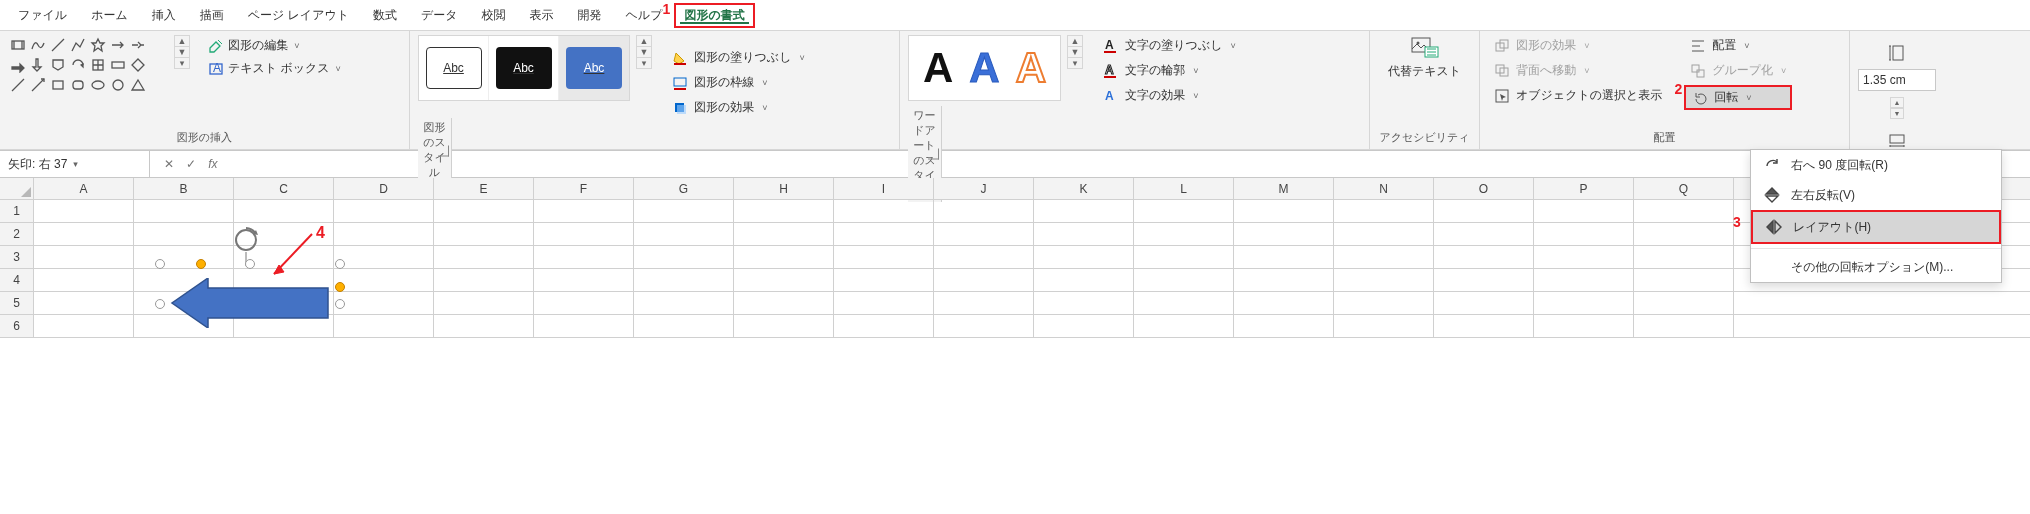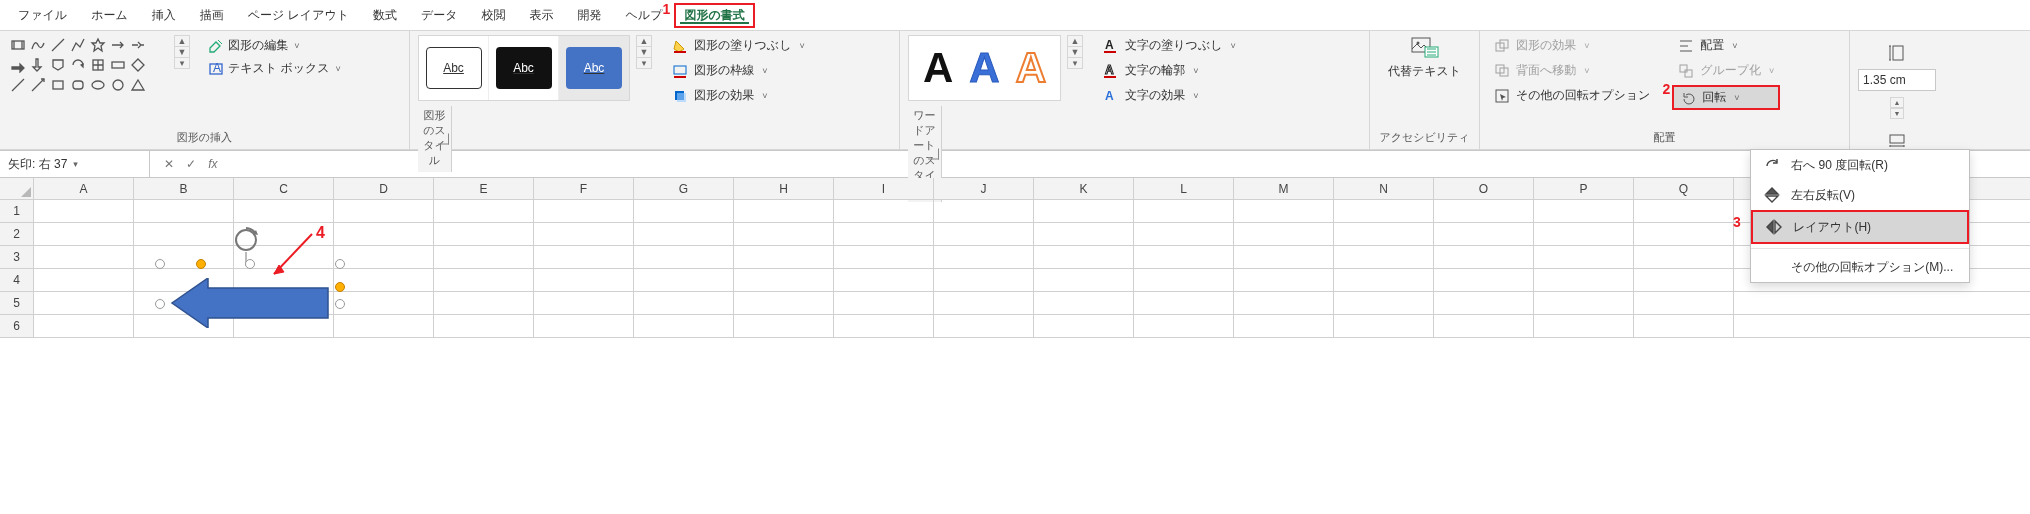--- a/index.html
+++ b/index.html
@@ -56,21 +56,21 @@
   .alt-text svg { width:28px; height:24px; }
 
   .size-group { display:flex; flex-direction:column; gap:10px; padding-top:8px; }
   .size-row { display:flex; align-items:center; gap:6px;flex-direction:column; }
   .size-row svg { width:20px; height:20px; }
   .size-box { width:78px; height:22px; border:1px solid var(--border); background:#fff; display:flex; align-items:center; padding:0 4px; }
   .spin { width:14px; display:flex; flex-direction:column; }
   .spin div { width:14px; height:11px; display:flex; align-items:center; justify-content:center; font-size:7px; color:#666; border:1px solid var(--border-light); }
 
   
-  .menu { position:absolute; width:220px; background:#fff; border:1px solid var(--menuborder); box-shadow:0 4px 10px rgba(0,0,0,.15); z-index:50; }
+  .menu { position:absolute; width:252px; background:#fff; border:1px solid var(--menuborder); box-shadow:0 4px 10px rgba(0,0,0,.15); z-index:50; }
   .menu-item { display:flex; align-items:center; gap:10px; padding:6px 12px; cursor:pointer; }
   .menu-item.sel { background:#d6d6d6; border:2px solid var(--marker); }
   .menu-sep { height:1px; background:#e4e4e4; margin:4px 0; }
   .menu-item svg { width:18px; height:18px; stroke:#444; fill:none; stroke-width:1.4; }
 
   
   .fxbar { height:28px; border-top:1px solid var(--border); border-bottom:1px solid var(--border); display:flex; align-items:stretch; background:#fff; }
   .namebox { width:150px; border-right:1px solid var(--border); display:flex; align-items:center; padding:0 8px; gap:6px; }
   .namebox .dd { font-size:9px; color:#666; }
   .fx-btns { display:flex; align-items:center; gap:12px; padding:0 14px; color:var(--muted); }
@@ -278,21 +278,21 @@
           </div>
         <div class="style-item" style="background:#e8e8e8;">
             <div class="abc" style="background:var(--blue);color:#fff;">Abc</div>
           </div>
       </div>
       <div class="mini-scroll">
           <div>▲</div>
           <div>▼</div>
           <div>▾</div>
         </div>
-      <div class="btn-list" style="margin-left:8px;">
+      <div class="btn-list" style="margin-left:8px;margin-top:12px;">
         <div class="rbtn">
           <svg viewBox="0 0 16 16">
               <path d="M4 3l8 8-5 3-5-3z" fill="#ffd24d" stroke="#c90"></path>
               <rect x="2" y="13" width="12" height="2" fill="#c00"></rect>
             </svg>
           <span>図形の塗りつぶし</span>
             <span class="caret">˅</span>
         </div>
         <div class="rbtn">
           <svg viewBox="0 0 16 16">
@@ -389,21 +389,21 @@
               <rect x="2" y="2" width="8" height="8" fill="none" stroke="currentColor"></rect>
             </svg>
           <span>背面へ移動</span>
             <span class="caret">˅</span>
         </div>
         <div class="rbtn">
           <svg viewBox="0 0 16 16">
               <rect x="2" y="2" width="12" height="12" fill="none" stroke="#555"></rect>
               <path d="M6 6l6 3-3 1-1 3z" fill="#555"></path>
             </svg>
-          <span>その他の回転オプション</span>
+          <span>オブジェクトの選択と表示</span>
         </div>
       </div>
       <div class="btn-list" style="margin-left:10px; position:relative;">
         <div class="rbtn">
           <svg viewBox="0 0 16 16">
               <path d="M2 3h12M2 8h8M2 13h12" stroke="#555"></path>
             </svg>
           <span>配置</span>
             <span class="caret">˅</span>
         </div>

